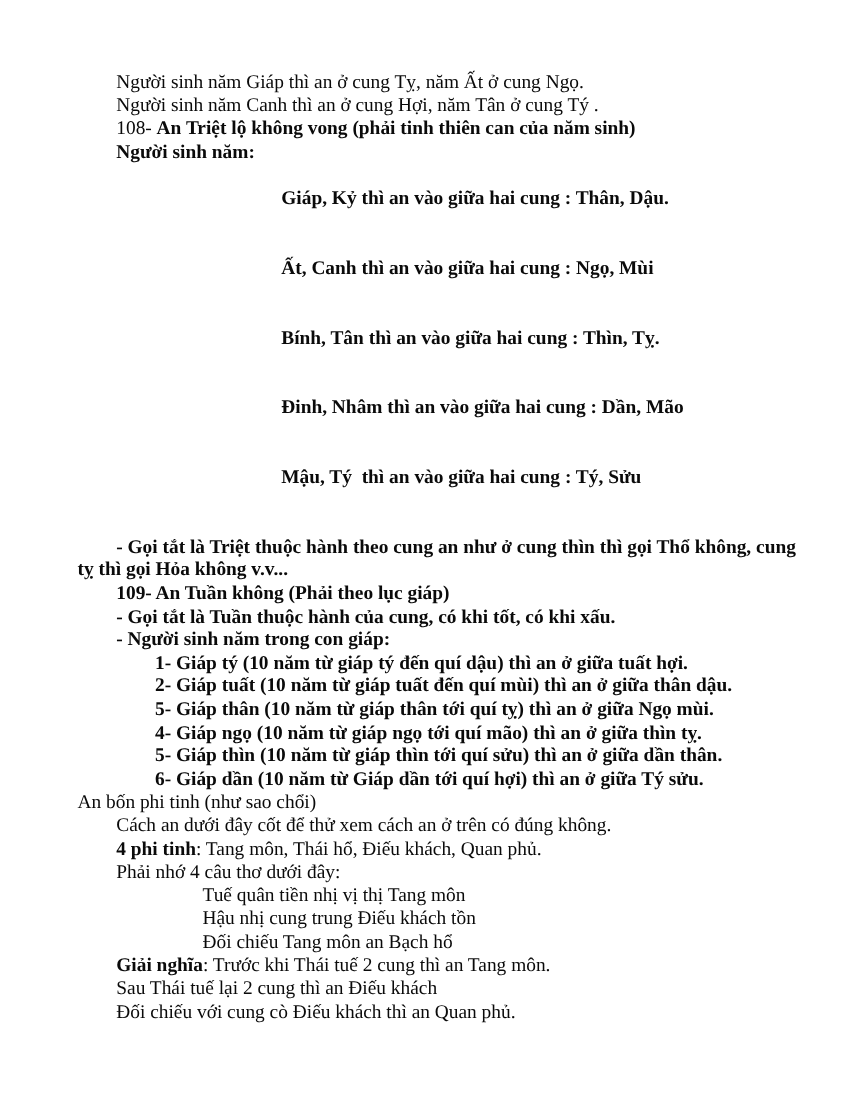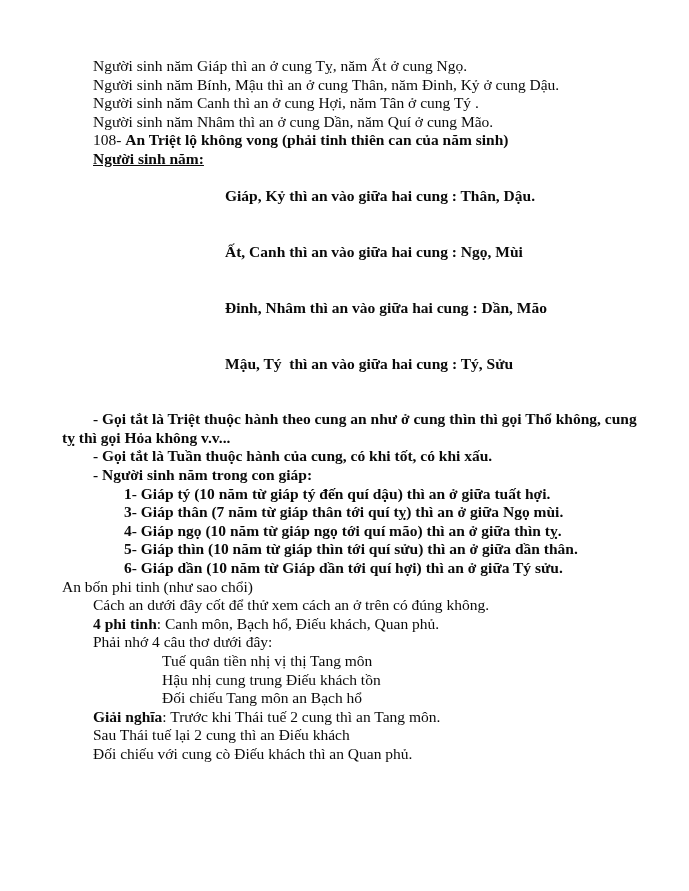--- a/index.html
+++ b/index.html
@@ -29,73 +29,73 @@
 
   .sec-gap { margin-top: 18.6px; }
 
   
   .rule-block { display: flex; align-items: flex-start; font-weight: bold; }
   .rule-label {
     flex: none;
     width: 163px;
     box-sizing: border-box;
     padding-left: 31px;
-    text-decoration: underline;
   }
   .rule-lines { flex: 1; white-space: pre-wrap; }
 
   
   .giap-list { font-weight: bold; padding-left: 62px; }
 
   .center { text-align: left; }
 
   .poem-line { padding-left: 100px; }
 </style>
 </head>
 <body>
 
 <div class="page">
 
   <div>
     <p class="ind">Người sinh năm Giáp thì an ở cung Tỵ, năm Ất ở cung Ngọ.</p>
-    <p class="ind">Người sinh năm Bính, Mậu thì an ở cung Thân, năm Đinh, Kỷ ở cung Dậu.</p>
     <p class="ind">Người sinh năm Canh thì an ở cung Hợi, năm Tân ở cung Tý .</p>
-    <p class="ind">Người sinh năm Nhâm thì an ở cung Dần, năm Quí ở cung Mão.</p>
   </div>
 
   <div class="sec-gap">
     <p class="ind"><span>108- </span><span class="b">An Triệt lộ không vong (phải tinh thiên can của năm sinh)</span></p>
     <div class="rule-block">
       <div class="rule-label">Người sinh năm:</div>
       <div class="rule-lines">
         <div>Giáp, Kỷ thì an vào giữa hai cung : Thân, Dậu.</div>
         <div>Ất, Canh thì an vào giữa hai cung : Ngọ, Mùi</div>
+        <div>Bính, Tân thì an vào giữa hai cung : Thìn, Tỵ.</div>
         <div>Đinh, Nhâm thì an vào giữa hai cung : Dần, Mão</div>
         <div>Mậu, Tý  thì an vào giữa hai cung : Tý, Sửu</div>
       </div>
     </div>
     <p class="ind b">- Gọi tắt là Triệt thuộc hành theo cung an như ở cung thìn thì gọi Thổ không, cung tỵ thì gọi Hỏa không v.v...</p>
   </div>
 
   <div class="sec-gap b">
+    <p class="ind">109- An Tuần không (Phải theo lục giáp)</p>
     <p class="ind">- Gọi tắt là Tuần thuộc hành của cung, có khi tốt, có khi xấu.</p>
     <p class="ind">- Người sinh năm trong con giáp:</p>
     <div class="giap-list">
       <div>1- Giáp tý (10 năm từ giáp tý đến quí dậu) thì an ở giữa tuất hợi.</div>
-      <div>3- Giáp thân (7 năm từ giáp thân tới quí tỵ) thì an ở giữa Ngọ mùi.</div>
+      <div>2- Giáp tuất (10 năm từ giáp tuất đến quí mùi) thì an ở giữa thân dậu.</div>
+      <div>5- Giáp thân (10 năm từ giáp thân tới quí tỵ) thì an ở giữa Ngọ mùi.</div>
       <div>4- Giáp ngọ (10 năm từ giáp ngọ tới quí mão) thì an ở giữa thìn tỵ.</div>
       <div>5- Giáp thìn (10 năm từ giáp thìn tới quí sửu) thì an ở giữa dần thân.</div>
       <div>6- Giáp dần (10 năm từ Giáp dần tới quí hợi) thì an ở giữa Tý sửu.</div>
     </div>
   </div>
 
   <div class="sec-gap">
     <p class="center">An bốn phi tinh (như sao chổi)</p>
     <p class="ind">Cách an dưới đây cốt để thử xem cách an ở trên có đúng không.</p>
-    <p class="ind"><span class="b">4 phi tinh</span><span>: Canh môn, Bạch hổ, Điếu khách, Quan phủ.</span></p>
+    <p class="ind"><span class="b">4 phi tinh</span><span>: Tang môn, Thái hổ, Điếu khách, Quan phủ.</span></p>
     <p class="ind">Phải nhớ 4 câu thơ dưới đây:</p>
     <div>
       <div class="poem-line">Tuế quân tiền nhị vị thị Tang môn</div>
       <div class="poem-line">Hậu nhị cung trung Điếu khách tồn</div>
       <div class="poem-line">Đối chiếu Tang môn an Bạch hổ</div>
     </div>
     <p class="ind"><span class="b">Giải nghĩa</span><span>: Trước khi Thái tuế 2 cung thì an Tang môn.</span></p>
     <p class="ind">Sau Thái tuế lại 2 cung thì an Điếu khách</p>
     <p class="ind">Đối chiếu với cung cò Điếu khách thì an Quan phủ.</p>
 

